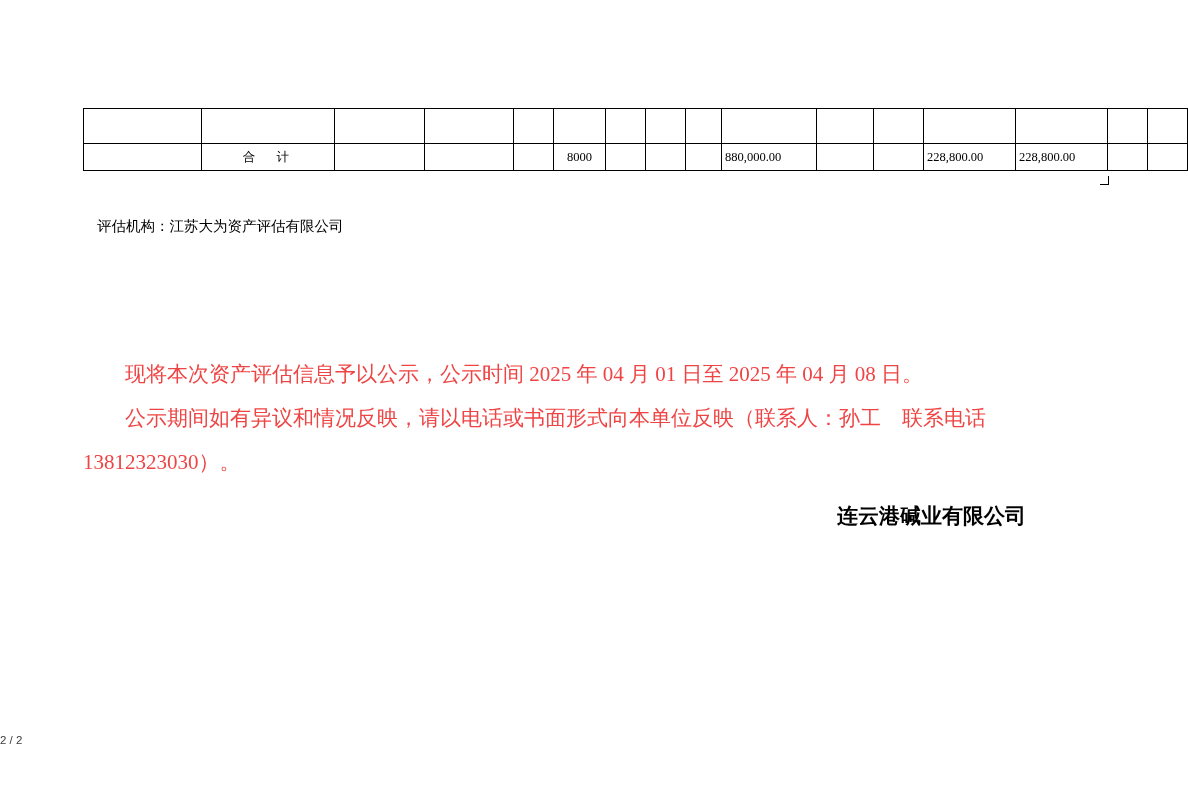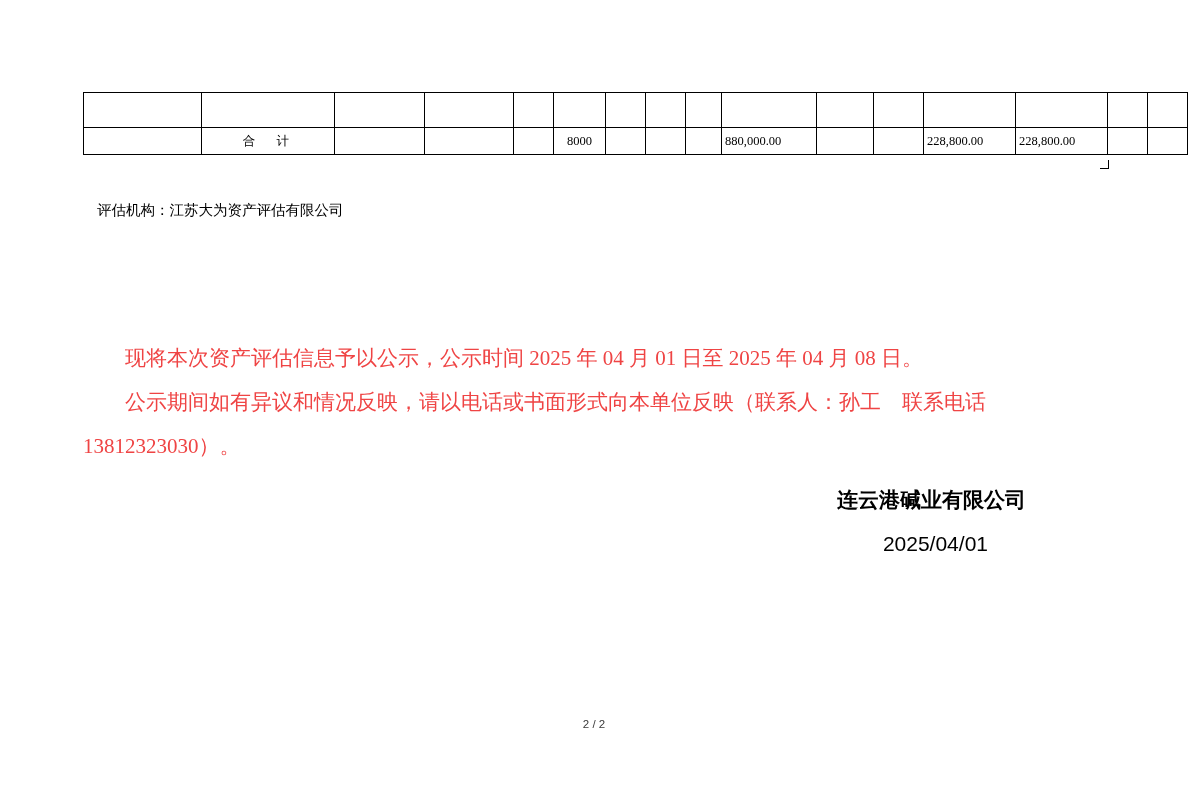--- a/index.html
+++ b/index.html
@@ -11,21 +11,21 @@
     width: 1188px;
     height: 809px;
     position: relative;
     font-family: "Liberation Sans", sans-serif;
     color: #000000;
     overflow: hidden;
   }
 
   .page {
     position: absolute;
-    left: 0; top: 0;
+    left: 0; top: 16px;
     width: 1188px;
     height: 576px;
     border-radius: 6px;
   }
 
   
   .table-wrap {
     position: absolute;
     left: 83px;
     top: 92px;
@@ -130,21 +130,21 @@
     padding-right: 4px;
     font-weight: bold;
   }
 
   
   .footer {
     position: absolute;
     left: 0;
     top: 718px;
     width: 1188px;
-    text-align: center;
+    text-align: left;
     font-size: 11.5px;
     font-family: "Liberation Sans", sans-serif;
     color: #3a3a3a;
   }
 </style>
 </head>
 <body>
 
 <div class="page">
 
@@ -220,18 +220,17 @@
     </div>
   </div>
 
   <div class="body-text">
     <p class="para">现将本次资产评估信息予以公示，公示时间 2025 年 04 月 01 日至 2025 年 04 月 08 日。</p>
     <p class="para">公示期间如有异议和情况反映，请以电话或书面形式向本单位反映（联系人：孙工　联系电话 13812323030）。</p>
   </div>
 
   <div class="closing">
     <div class="company">连云港碱业有限公司</div>
-    <div class="date">2025/04/01</div>
   </div>
 
   <div class="footer">2 / 2</div>
 
 </div>
 
 </body></html>

